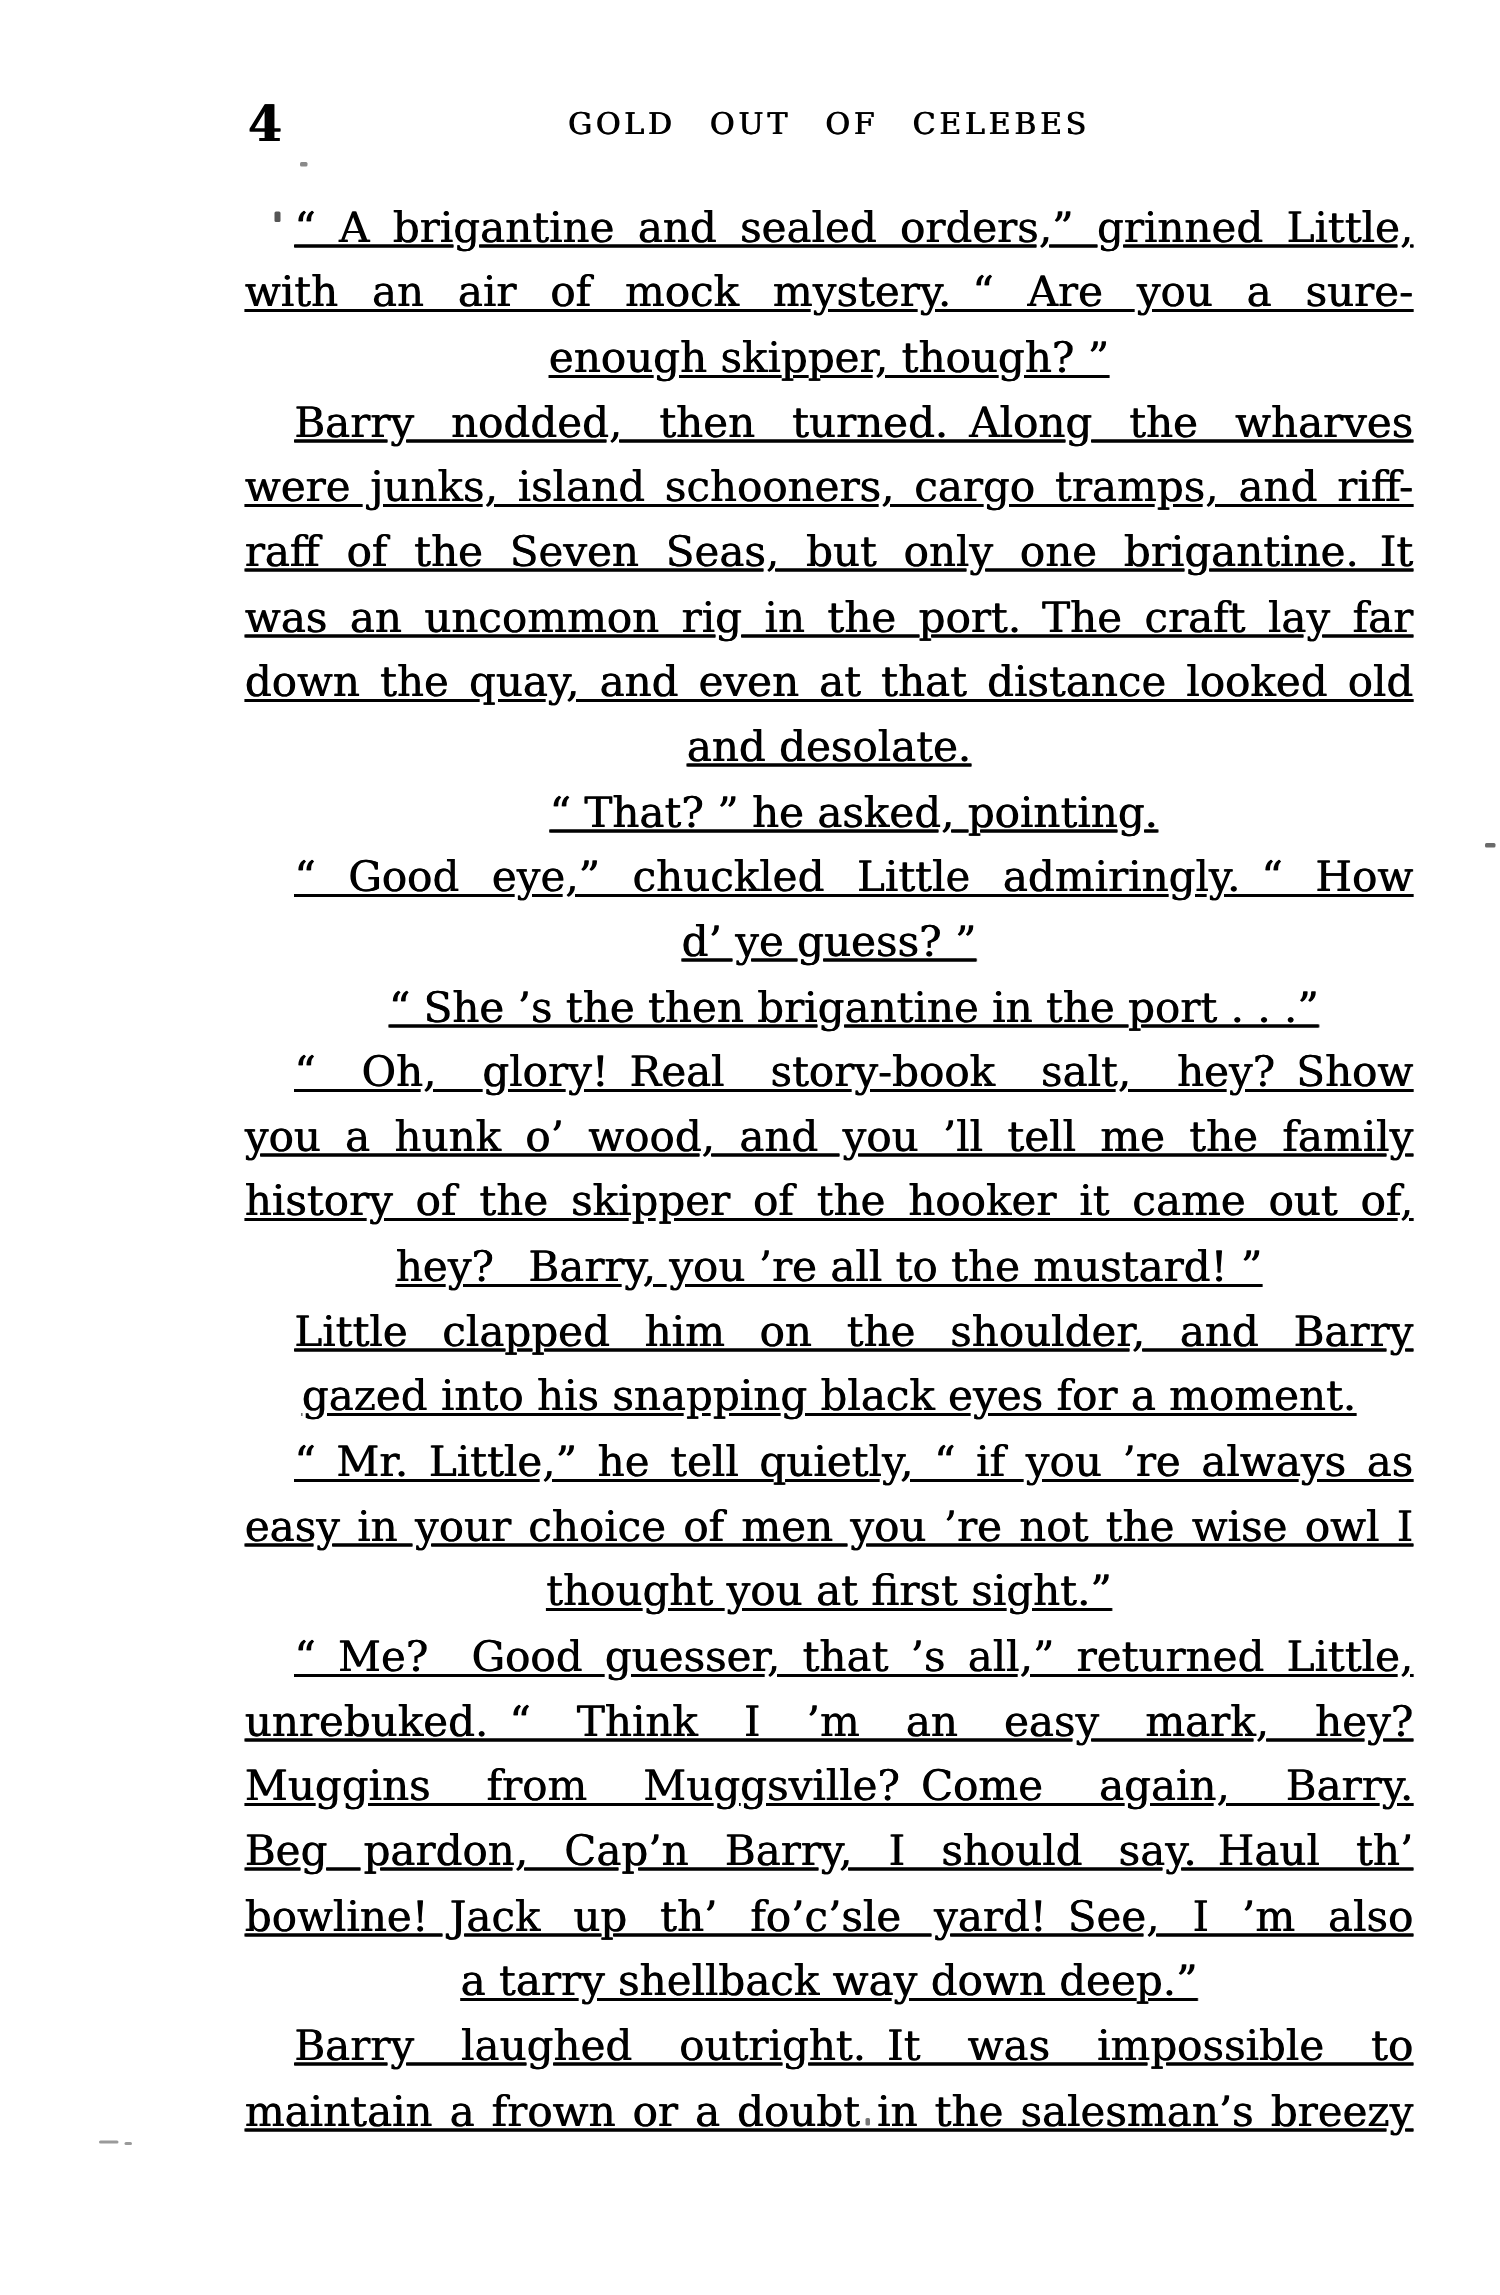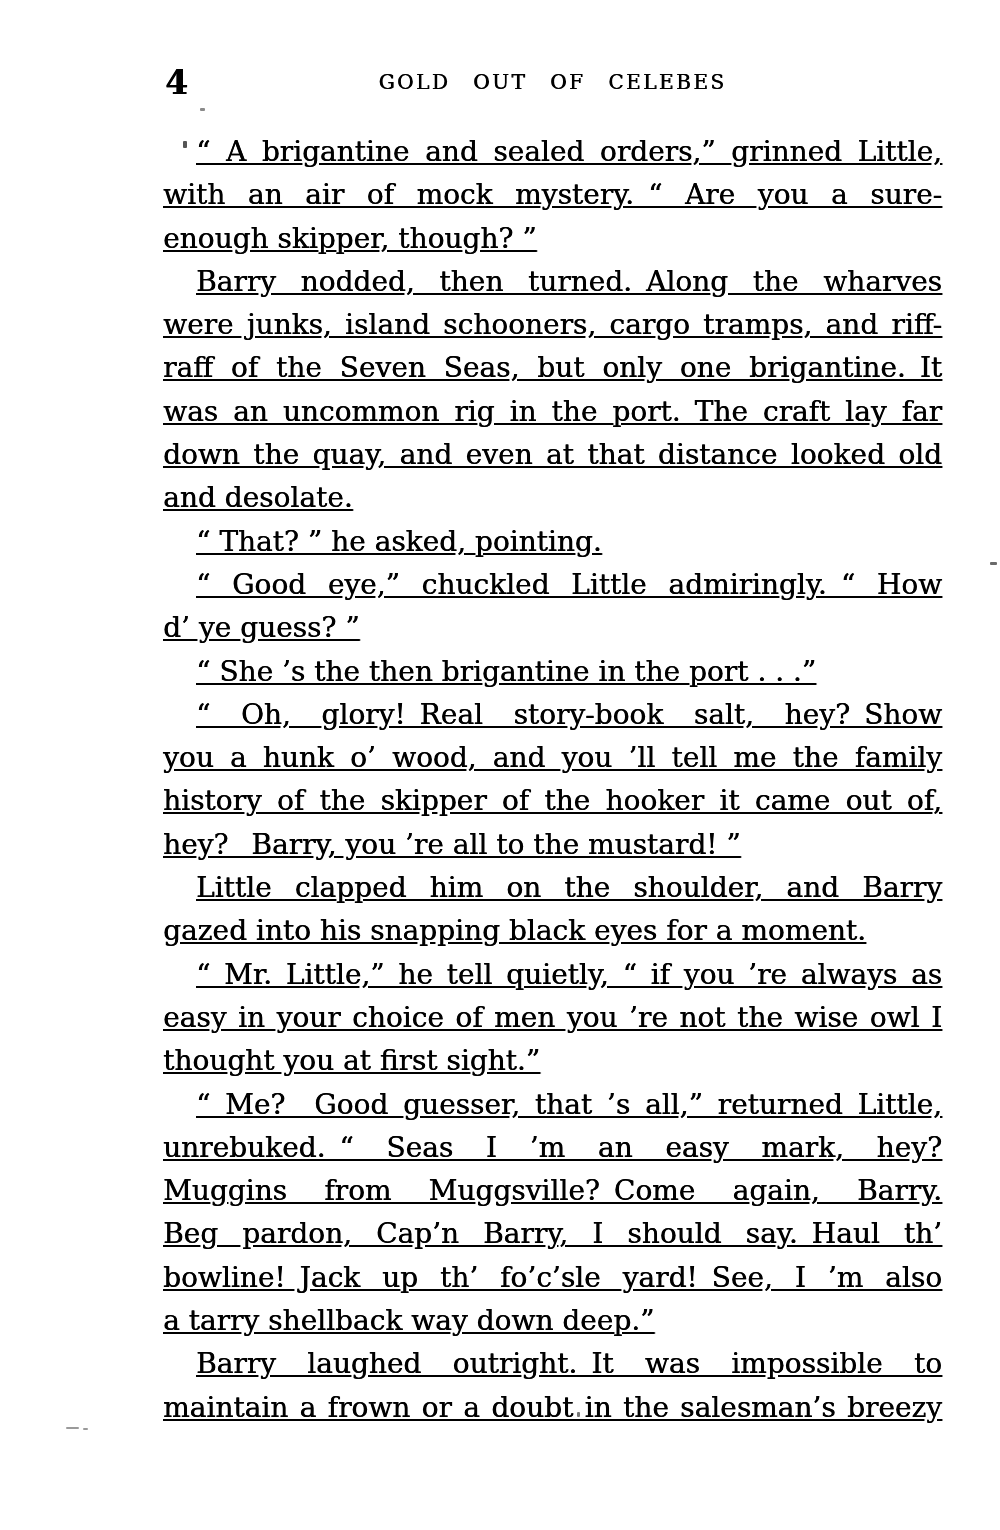--- a/index.html
+++ b/index.html
@@ -27,20 +27,21 @@
     text-shadow:0.6px 0 0 currentColor;
   }
   .textblock{
     position:absolute;left:163px;top:130px;width:779px;text-decoration:underline;
   }
   .line{
     height:43.3px;line-height:43.3px;
     font-size:28px;
     white-space:normal;
     overflow:visible;
+    text-align:center;
   }
   .line.indent{padding-left:33px;}
   .line.just{text-align:justify;text-align-last:justify;}
   .speck{position:absolute;border-radius:1px;}
 </style>
 </head>
 <body>
 
 <div class="page">
   <div class="running-head">
@@ -64,21 +65,21 @@
       <div class="line indent just">“ Oh, glory! Real story-book salt, hey? Show</div>
       <div class="line just">you a hunk o’ wood, and you ’ll tell me the family</div>
       <div class="line just">history of the skipper of the hooker it came out of,</div>
       <div class="line">hey?  Barry, you ’re all to the mustard! ”</div>
       <div class="line indent just">Little clapped him on the shoulder, and Barry</div>
       <div class="line">gazed into his snapping black eyes for a moment.</div>
       <div class="line indent just">“ Mr. Little,” he tell quietly, “ if you ’re always as</div>
       <div class="line just">easy in your choice of men you ’re not the wise owl I</div>
       <div class="line">thought you at first sight.”</div>
       <div class="line indent just">“ Me?  Good guesser, that ’s all,” returned Little,</div>
-      <div class="line just">unrebuked. “ Seas I ’m an easy mark, hey?</div>
+      <div class="line just">unrebuked. “ Think I ’m an easy mark, hey?</div>
       <div class="line just">Muggins from Muggsville? Come again, Barry.</div>
       <div class="line just">Beg pardon, Cap’n Barry, I should say. Haul th’</div>
       <div class="line just">bowline! Jack up th’ fo’c’sle yard! See, I ’m also</div>
       <div class="line">a tarry shellback way down deep.”</div>
       <div class="line indent just">Barry laughed outright. It was impossible to</div>
       <div class="line just">maintain a frown or a doubt in the salesman’s breezy</div>
     </div>
 <div class="speck" style="left: 200px; top: 108px; width: 5px; height: 3px; background: rgb(138, 138, 138);"></div>
     <div class="speck" style="left: 183px; top: 141px; width: 4px; height: 7px; background: rgb(85, 85, 85);"></div>
     <div class="speck" style="left: 990px; top: 562px; width: 7px; height: 3px; background: rgb(106, 106, 106);"></div>

